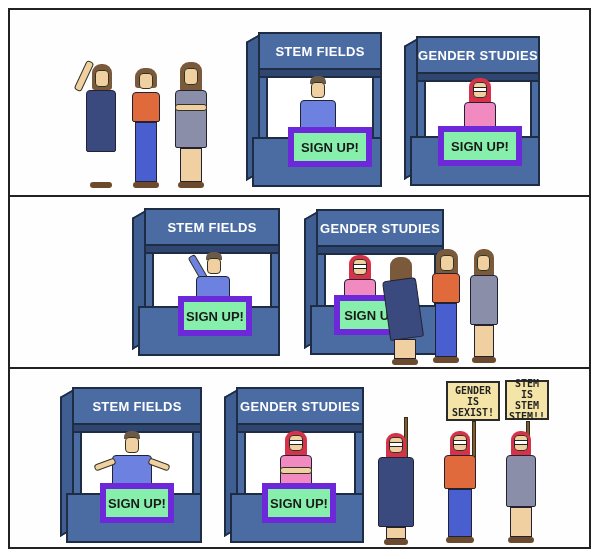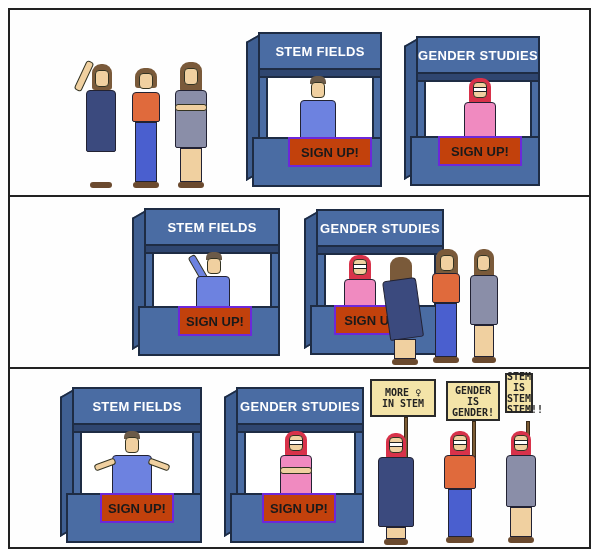--- a/index.html
+++ b/index.html
@@ -12,21 +12,21 @@
   .panel.p2 { top:185px; height:172px; border-top:2px solid #222; }
   .panel.p3 { top:357px; height:180px; border-top:2px solid #222; }
 
   .booth { position:absolute; }
   .booth .side { position:absolute; left:0; top:10px; width:14px; bottom:6px; background:#3f5f92; border:2px solid #1e2c44; border-right:none; transform:skewY(-30deg); transform-origin:left top; }
   .booth .roof { position:absolute; left:12px; top:0; right:0; height:38px; background:#4a6ca3; border:2px solid #1e2c44; color:#fff; font-weight:bold; font-size:13px; display:flex; align-items:center; justify-content:center; letter-spacing:0.3px; box-sizing:border-box; }
   .booth .canopy { position:absolute; left:12px; right:0; top:36px; height:10px; background:#2f4670; border:2px solid #1e2c44; box-sizing:border-box; }
   .booth .post { position:absolute; top:44px; width:10px; bottom:46px; background:#4a6ca3; border:2px solid #1e2c44; box-sizing:border-box; }
   .booth .window { position:absolute; top:46px; bottom:48px; background:#ffffff; }
   .booth .counter { position:absolute; left:6px; right:0; bottom:0; height:50px; background:#4a6ca3; border:2px solid #1e2c44; box-sizing:border-box; }
-  .booth .sign { position:absolute; bottom:20px; height:30px; background:#c2410c; border:2px solid #6d28d9; box-sizing:border-box; color:#1a1a1a; font-weight:bold; font-size:13px; display:flex; align-items:center; justify-content:center; }
+  .booth .sign { position:absolute; bottom:20px; height:40px; background:#86efac; border:6px solid #6d28d9; box-sizing:border-box; color:#1a1a1a; font-weight:bold; font-size:13px; display:flex; align-items:center; justify-content:center; }
 
   .person { position:absolute; }
   .person .hair { position:absolute; border-radius:9px 9px 3px 3px; }
   .person .face { position:absolute; background:#f0d0a0; border:1.5px solid #332; border-radius:4px; box-sizing:border-box; }
   .person .torso { position:absolute; border:1.5px solid #223; box-sizing:border-box; border-radius:4px 4px 2px 2px; }
   .person .legs { position:absolute; border:1.5px solid #223; box-sizing:border-box; }
   .person .shoes { position:absolute; background:#6b4a2e; border-radius:3px; }
   .person .arm { position:absolute; background:#f0d0a0; border:1.5px solid #332; box-sizing:border-box; border-radius:3px; }
   .person .glasses { position:absolute; height:3px; background:#fff; border:1px solid #222; }
 
@@ -193,50 +193,46 @@
         <div class="hair" style="left:9px;top:0;width:22px;height:26px;background:#d8324a;"></div>
         <div class="face" style="left:13px;top:4px;width:14px;height:16px;"></div>
         <div class="glasses" style="left:13px;top:9px;width:12px;"></div>
         <div class="torso" style="left:4px;top:24px;width:32px;height:40px;background:#f08ac0;"></div>
         <div class="arm" style="left:4px;top:36px;width:32px;height:7px;"></div>
       </div>
       <div class="counter"></div>
       <div class="sign" style="left:38px;width:74px;">SIGN UP!</div>
     </div>
 
-    <div class="placard" style="left:360px;top:10px;width:66px;height:38px;">
-      <span>MORE ♀</span>
-      <span>IN STEM</span>
-    </div>
     <div class="stick" style="left:394px;top:48px;height:58px;"></div>
     <div class="person" style="left:364px;top:64px;width:44px;height:112px;">
       <div class="hair" style="left:12px;top:0;width:20px;height:26px;background:#d8324a;"></div>
       <div class="face" style="left:15px;top:4px;width:14px;height:16px;"></div>
       <div class="glasses" style="left:15px;top:9px;width:12px;"></div>
       <div class="torso" style="left:4px;top:24px;width:36px;height:70px;background:#3b4a7e;"></div>
       <div class="legs" style="left:12px;top:94px;width:20px;height:12px;background:#f0d0a0;"></div>
       <div class="shoes" style="left:10px;top:106px;width:24px;height:6px;"></div>
     </div>
 
     <div class="placard" style="left:436px;top:12px;width:54px;height:40px;">
       <span>GENDER</span>
       <span>IS</span>
-      <span>GENDER!</span>
+      <span>SEXIST!</span>
     </div>
     <div class="stick" style="left:462px;top:52px;height:46px;"></div>
     <div class="person" style="left:430px;top:62px;width:40px;height:114px;">
       <div class="hair" style="left:10px;top:0;width:20px;height:26px;background:#d8324a;"></div>
       <div class="face" style="left:13px;top:4px;width:14px;height:16px;"></div>
       <div class="glasses" style="left:13px;top:9px;width:12px;"></div>
       <div class="torso" style="left:4px;top:24px;width:32px;height:34px;background:#e06a3c;"></div>
       <div class="legs" style="left:8px;top:58px;width:24px;height:48px;background:#4a5fcf;"></div>
       <div class="shoes" style="left:6px;top:106px;width:28px;height:6px;"></div>
     </div>
 
-    <div class="placard" style="left:495px;top:4px;width:28px;height:40px;">
+    <div class="placard" style="left:495px;top:11px;width:44px;height:40px;">
       <span>STEM</span>
       <span>IS STEM</span>
       <span>STEM!!</span>
     </div>
     <div class="stick" style="left:516px;top:52px;height:50px;"></div>
     <div class="person" style="left:494px;top:62px;width:34px;height:114px;">
       <div class="hair" style="left:7px;top:0;width:20px;height:26px;background:#d8324a;"></div>
       <div class="face" style="left:10px;top:4px;width:14px;height:16px;"></div>
       <div class="glasses" style="left:10px;top:9px;width:12px;"></div>
       <div class="torso" style="left:2px;top:24px;width:30px;height:52px;background:#8a8ea8;"></div>

